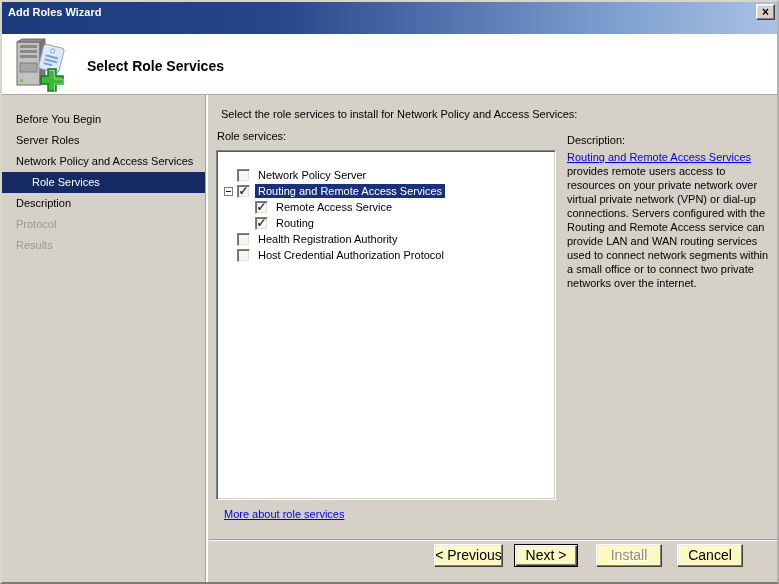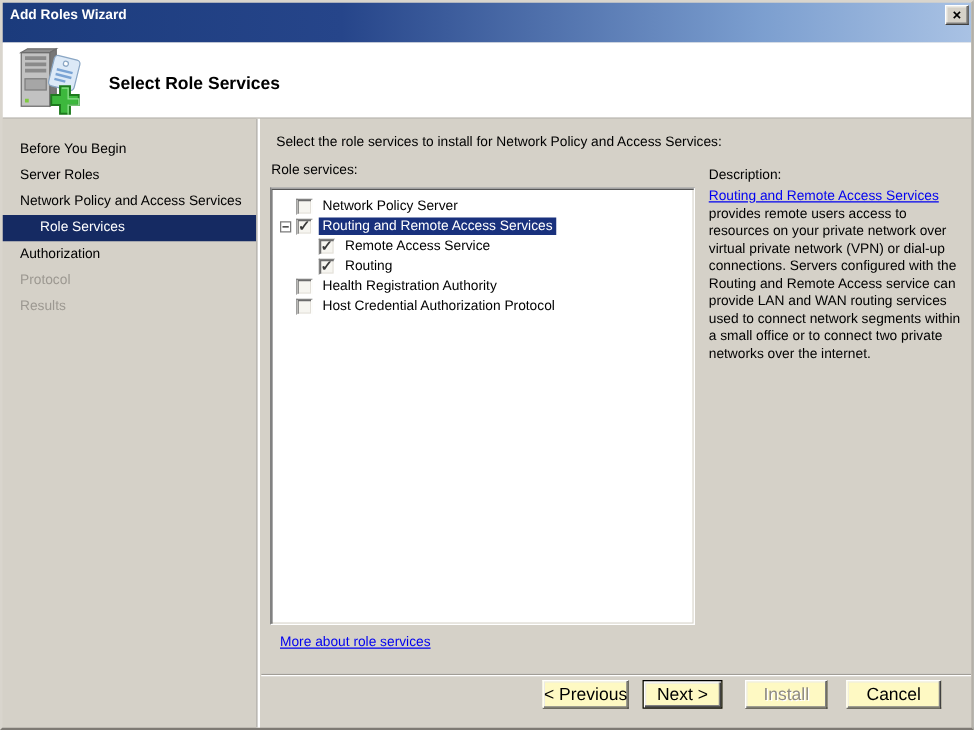--- a/index.html
+++ b/index.html
@@ -35,21 +35,21 @@
   .sidebar { position:absolute; left:0; top:14px; width:203px; }
   .side-item { height:21px; line-height:21px; padding-left:14px; font-size:11px; color:#000; white-space:nowrap; }
   .side-item.active { background:#152a62; color:#fff; padding-left:30px; }
   .side-item.disabled { color:#9c9891; }
   
   .content { position:absolute; left:207px; top:0; width:570px; height:100%; }
   .instruction { position:absolute; left:12px; top:13px; font-size:11px; color:#000; }
   .tree-caption { position:absolute; left:8px; top:35px; font-size:11px; color:#000; }
   .tree-box {
     position:absolute; left:7px; top:55px; width:340px; height:350px;
-    background:#fff; padding-top:6px;
+    background:#fff; padding-top:16px;
     border:1px solid; border-color:#828282 #ffffff #ffffff #828282;
     box-shadow: inset 1px 1px 0 #585858, inset -1px -1px 0 #d5d1c8;
     overflow:hidden;
   }
   .tree-row { display:flex; align-items:center; height:16px; font-size:11px; }
   .tree-row.lvl1 { padding-left:7px; }
   .tree-row.lvl2 { padding-left:25px; }
   .expander {
     width:9px; height:9px; margin-right:4px; flex:0 0 9px;
     background:#fff; border:1px solid #7a7a7a;
@@ -78,21 +78,21 @@
     position:absolute; top:449px; height:23px;
     background:#fef9c3; font-size:14px; color:#000; text-align:center; line-height:21px;
     border:1px solid; border-color:#ffffff #404040 #404040 #ffffff;
     box-shadow: inset -1px -1px 0 #808080, inset 1px 1px 0 #ecebe5;
     cursor:default;
   }
   .btn-previous { left:225px; width:69px; }
   .btn-next { left:305px; width:64px;
     border-color:#000; box-shadow: inset 1px 1px 0 #fff, inset -1px -1px 0 #404040, inset -2px -2px 0 #808080, inset 2px 2px 0 #ecebe5; }
   .btn-install { left:387px; width:66px; color:#8f8b83; text-shadow:1px 1px 0 #ffffff; }
-  .btn-cancel { left:468px; width:76px; }
+  .btn-cancel { left:468px; width:66px; }
 </style>
 </head>
 <body>
 
 <div class="window">
 
   <div class="titlebar">
     <span>Add Roles Wizard</span>
     <span class="close-btn">×</span>
   </div>
@@ -119,21 +119,21 @@
     </svg>
     <div class="header-title">Select Role Services</div>
   </div>
 
   <div class="body">
     <div class="sidebar">
         <div class="side-item normal">Before You Begin</div>
         <div class="side-item normal">Server Roles</div>
         <div class="side-item normal">Network Policy and Access Services</div>
         <div class="side-item active">Role Services</div>
-        <div class="side-item normal">Authorization</div>
+        <div class="side-item normal">Description</div>
         <div class="side-item disabled">Protocol</div>
         <div class="side-item disabled">Results</div>
       </div>
     <div class="divider-v"></div>
 
     <div class="content">
       <div class="instruction">Select the role services to install for Network Policy and Access Services:</div>
       <div class="tree-caption">Role services:</div>
       <div class="tree-box">
           <div class="tree-row lvl1">

